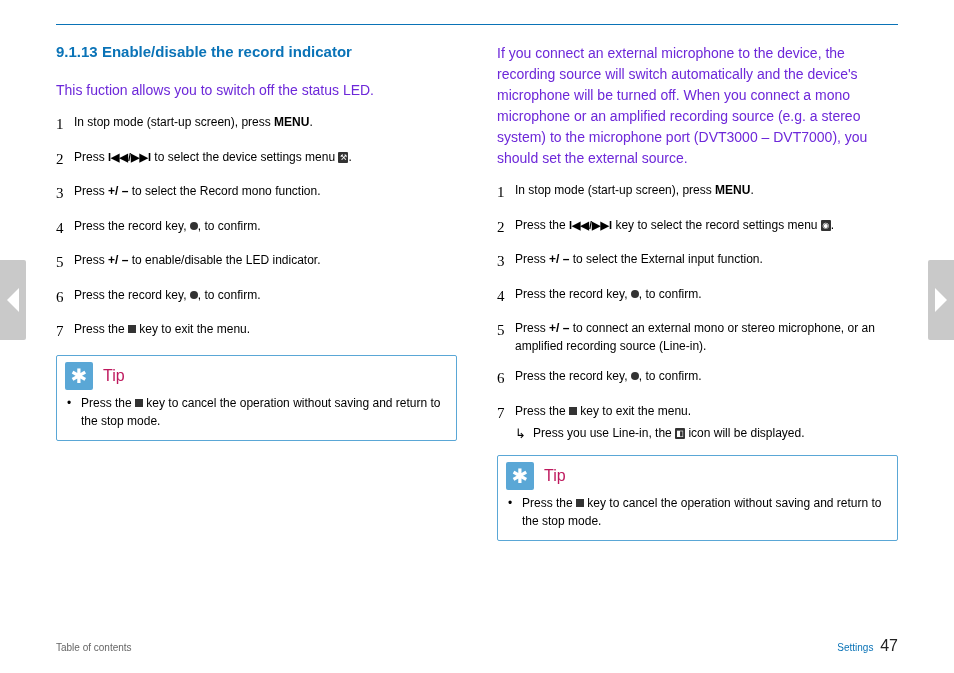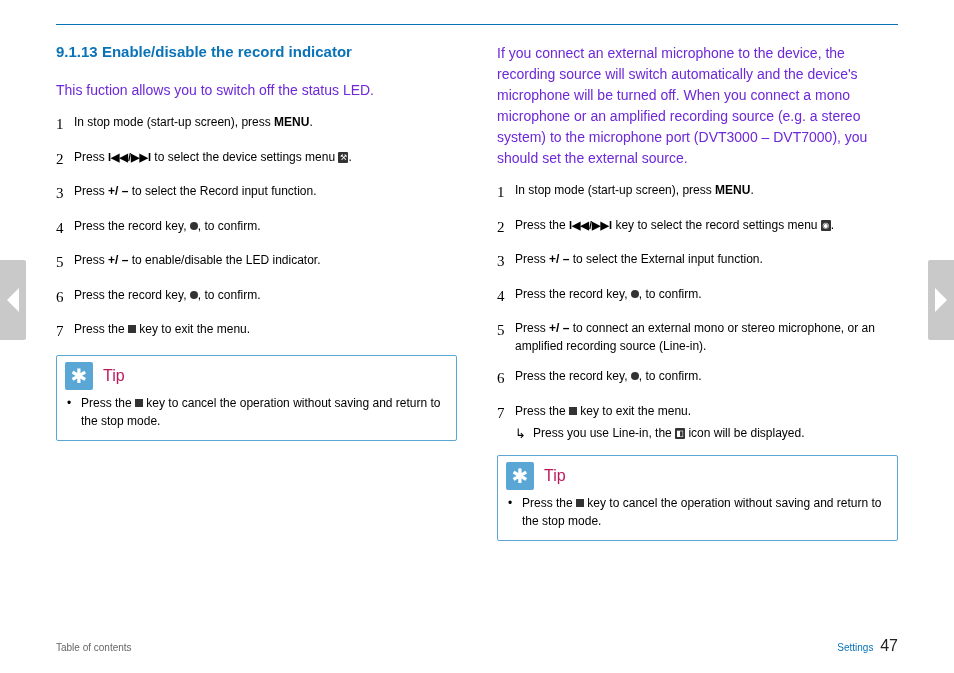--- a/index.html
+++ b/index.html
@@ -209,21 +209,21 @@
         <div class="step">
             <div class="step-num">1</div>
             <div class="step-body"><span>In stop mode (start-up screen), press </span><b>MENU</b><span>.</span></div>
           </div>
         <div class="step">
             <div class="step-num">2</div>
             <div class="step-body"><span>Press </span><b class="key-icon">I◀◀/▶▶I</b><span> to select the device settings menu </span><span class="menu-chip">⚒</span><span>.</span></div>
           </div>
         <div class="step">
             <div class="step-num">3</div>
-            <div class="step-body"><span>Press </span><b>+/ –</b><span> to select the </span><span class="alt">Record input</span><span> function.</span></div>
+            <div class="step-body"><span>Press </span><b>+/ –</b><span> to select the </span><span class="alt">Record mono</span><span> function.</span></div>
           </div>
         <div class="step">
             <div class="step-num">4</div>
             <div class="step-body"><span>Press the record key, </span><span class="dot-icon"></span><span>, to confirm.</span></div>
           </div>
         <div class="step">
             <div class="step-num">5</div>
             <div class="step-body"><span>Press </span><b>+/ –</b><span> to enable/disable the LED indicator.</span></div>
           </div>
         <div class="step">

